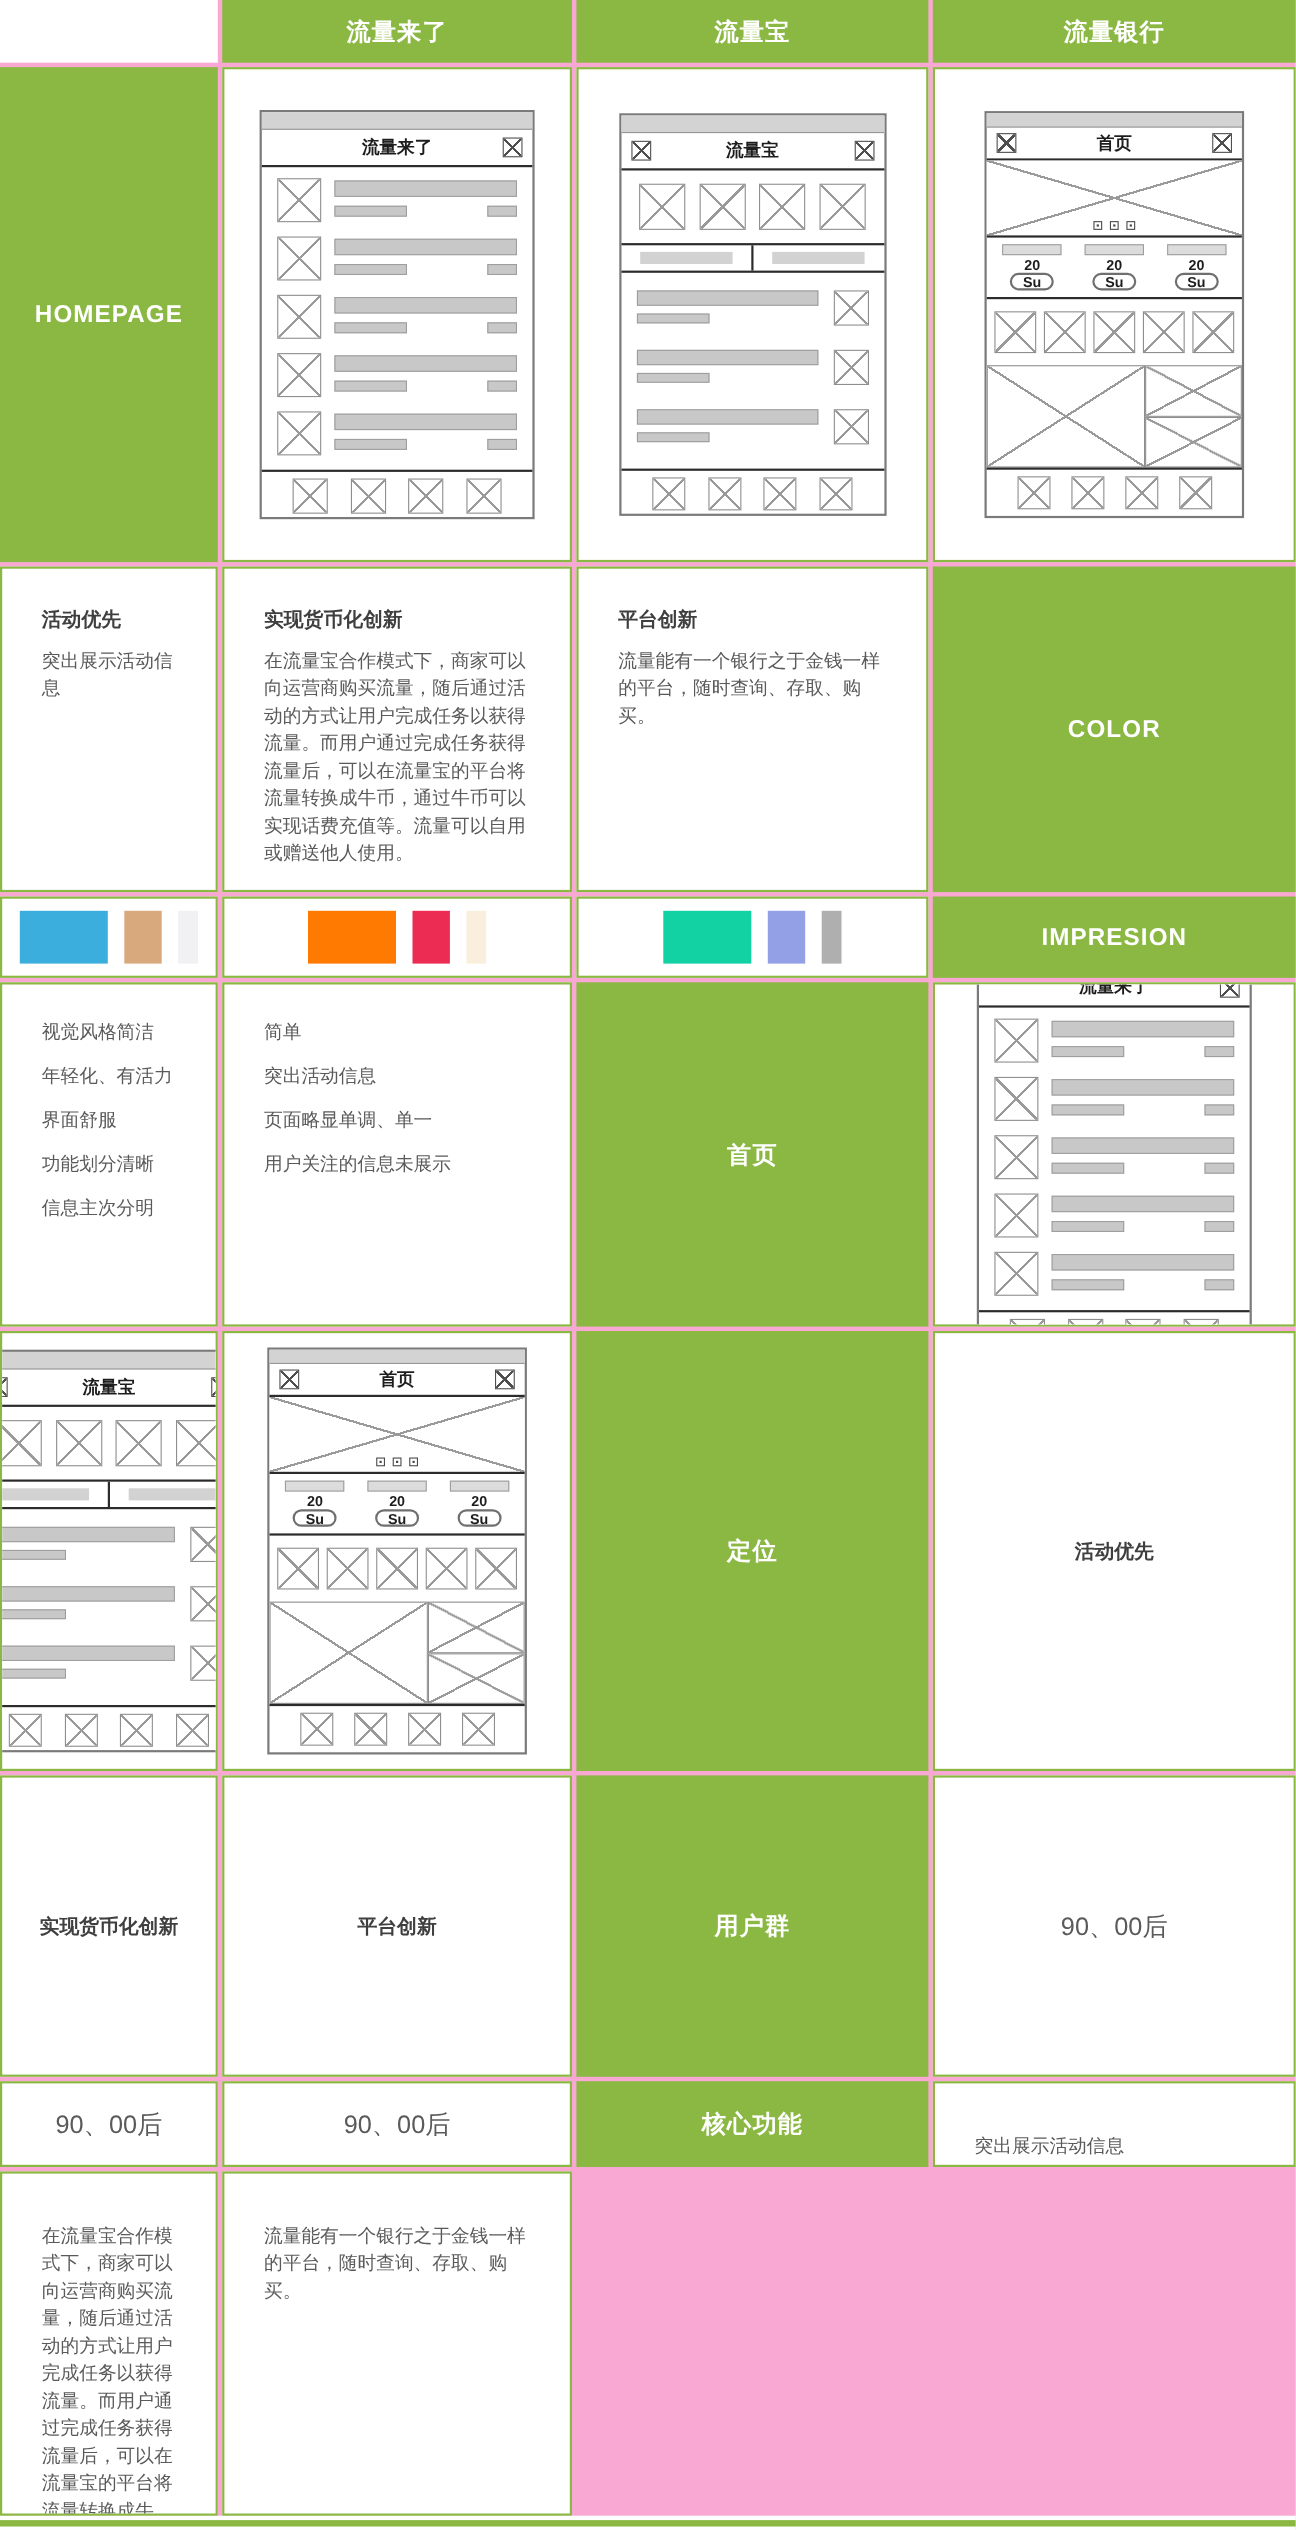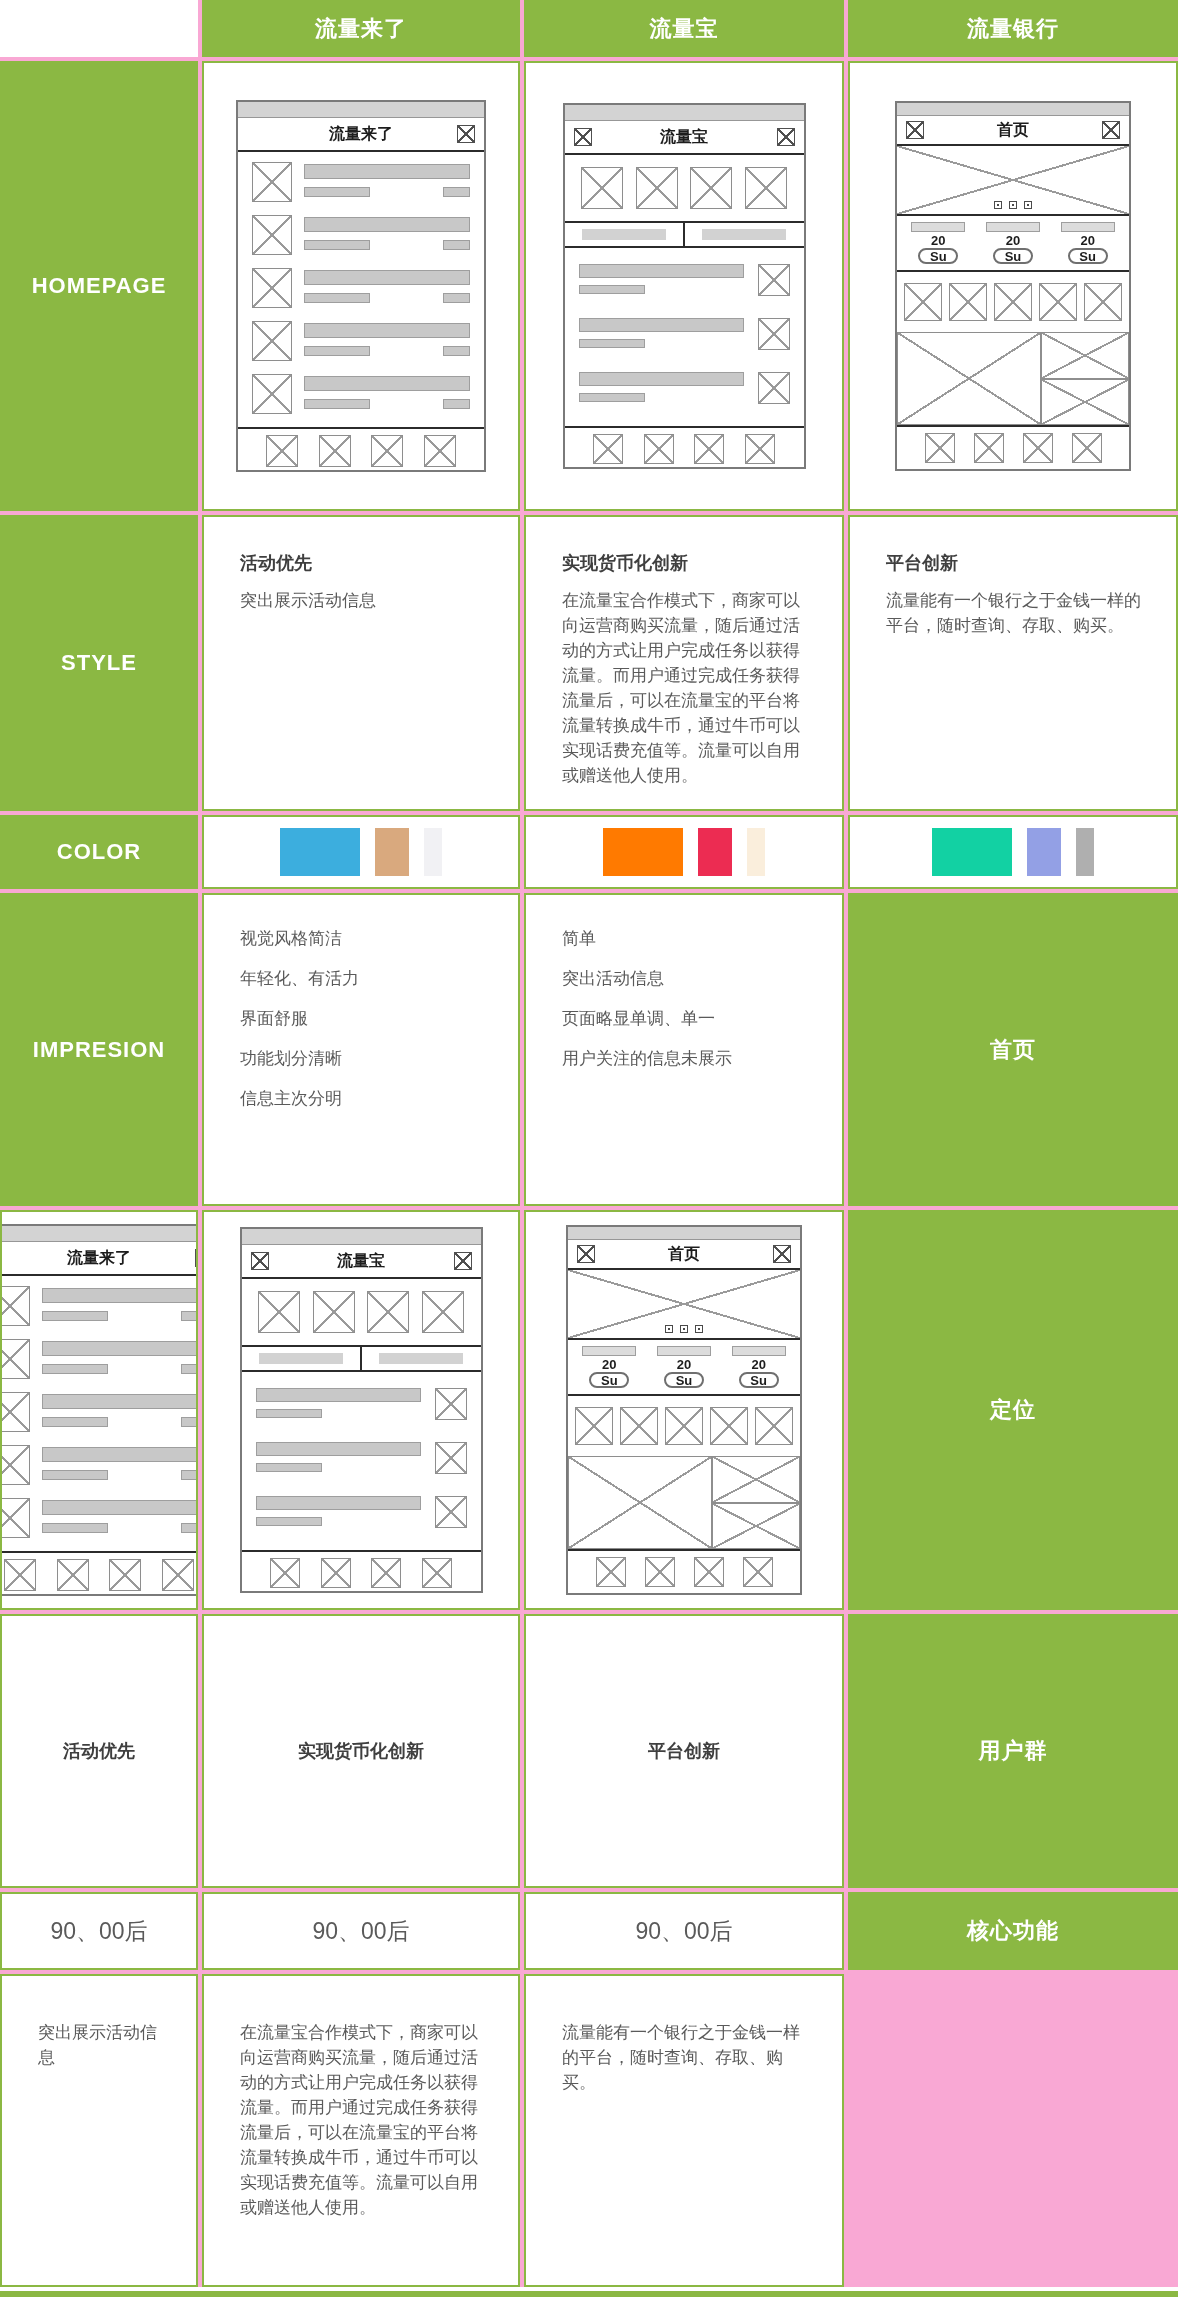--- a/index.html
+++ b/index.html
@@ -308,21 +308,20 @@
     <div class="wf-nav">
       <div class="xbox nav-x"></div>
       <div class="xbox nav-x"></div>
       <div class="xbox nav-x"></div>
       <div class="xbox nav-x"></div>
     </div>
   </div>
 </div>
     </div>
 
-  <div class="lcell">STYLE</div>
   <div class="ccell style-cell">
     <div class="style-heading">活动优先</div>
     <div class="style-body">突出展示活动信息</div>
   </div>
   <div class="ccell style-cell">
     <div class="style-heading">实现货币化创新</div>
     <div class="style-body">在流量宝合作模式下，商家可以向运营商购买流量，随后通过活动的方式让用户完成任务以获得流量。而用户通过完成任务获得流量后，可以在流量宝的平台将流量转换成牛币，通过牛币可以实现话费充值等。流量可以自用或赠送他人使用。</div>
   </div>
   <div class="ccell style-cell">
     <div class="style-heading">平台创新</div>

